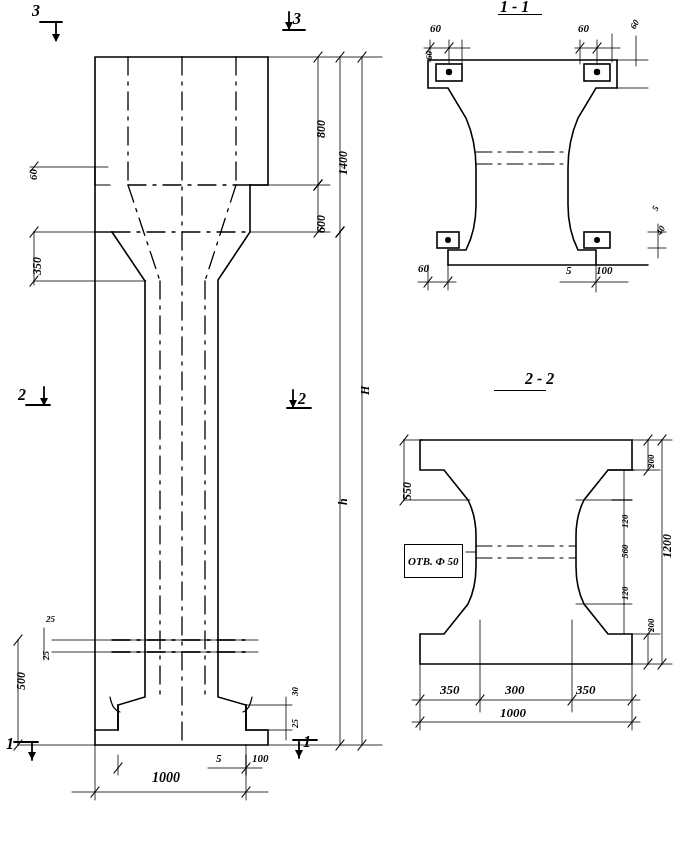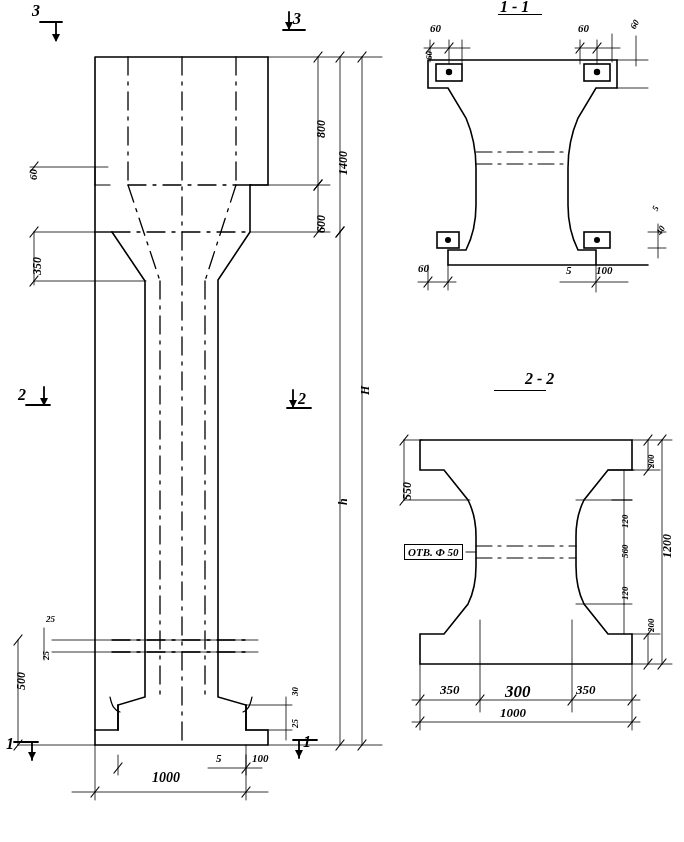--- a/index.html
+++ b/index.html
@@ -5,21 +5,21 @@
   html,body{margin:0;padding:0;background:#fff;}
   body{width:684px;height:842px;position:relative;font-family:"Liberation Serif",serif;overflow:hidden;}
   #sheet{position:absolute;left:0;top:0;width:684px;height:842px;}
   svg{position:absolute;left:0;top:0;}
   .lbl{position:absolute;font-family:"Liberation Serif",serif;font-weight:bold;font-style:italic;font-size:12px;color:#000;white-space:nowrap;}
   .lbl.small{font-size:11px;}
   .lbl.tiny{font-size:9px;}
   .lbl.sect{font-size:16px;font-weight:bold;font-style:italic;}
   .rot90{transform-origin:left top;transform:rotate(-90deg);}
   .rotn{transform-origin:left top;}
-  .boxed{border:1.4px solid #000;padding:1px 3px;font-size:11px;background:#fff;}
+  .boxed{border:1.4px solid #000;padding:10px 3px;font-size:11px;background:#fff;}
 </style>
 </head>
 <body>
 
 <div id="sheet">
 
 <svg width="684" height="842" viewBox="0 0 684 842">
   <g fill="none" stroke="#000" stroke-width="1.6" stroke-linecap="round">
 
     <path d="M95,57 L268,57 L268,185 L250,185 L250,232 L218,280 L218,697 L246,705 L246,730 L268,730 L268,745
@@ -289,18 +289,18 @@
 <div class="lbl small" style="left:596px;top:264px;">100</div>
 
 <div class="lbl rot90" style="left:400px;top:500px;">550</div>
 <div class="lbl rot90 tiny" style="left:646px;top:468px;">200</div>
 <div class="lbl rot90 tiny" style="left:620px;top:528px;">120</div>
 <div class="lbl rot90 tiny" style="left:620px;top:558px;">560</div>
 <div class="lbl rot90 tiny" style="left:620px;top:600px;">120</div>
 <div class="lbl rot90 tiny" style="left:646px;top:632px;">200</div>
 <div class="lbl rot90" style="left:660px;top:558px;">1200</div>
 <div class="lbl" style="left:440px;top:682px;font-size:13px;">350</div>
-<div class="lbl" style="left:505px;top:682px;font-size:17px;">300</div>
+<div class="lbl" style="left:505px;top:682px;font-size:13px;">300</div>
 <div class="lbl" style="left:576px;top:682px;font-size:13px;">350</div>
 <div class="lbl" style="left:500px;top:705px;font-size:13px;">1000</div>
 <div class="lbl boxed" style="left:404px;top:544px;">ОТВ. Ф 50</div>
 
 </div>
 
 </body></html>

